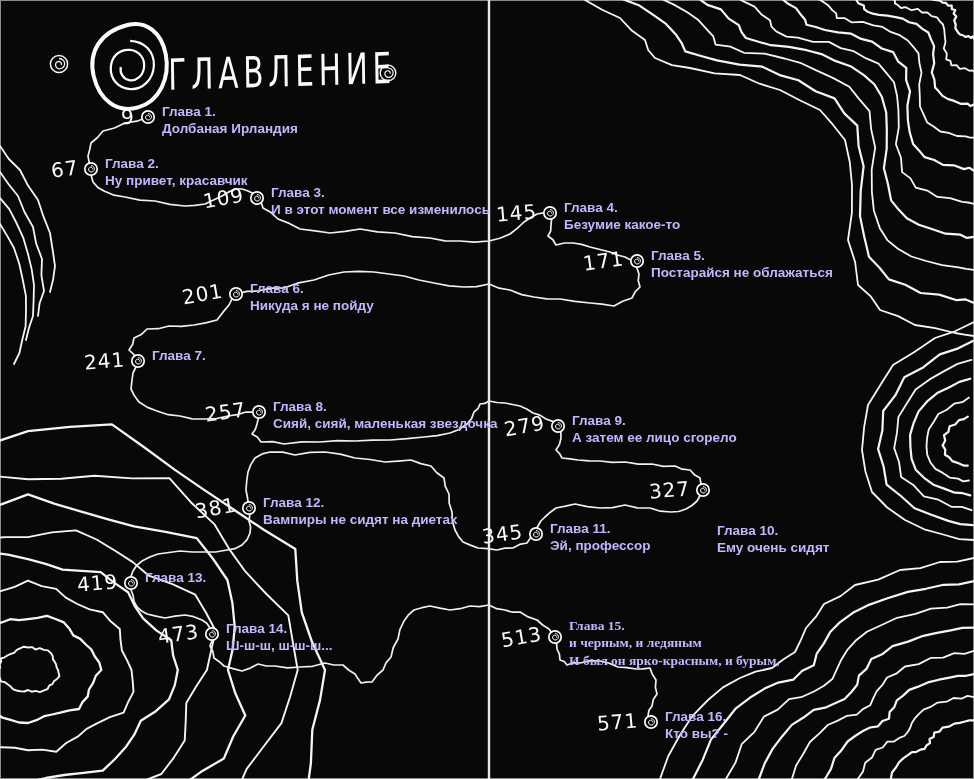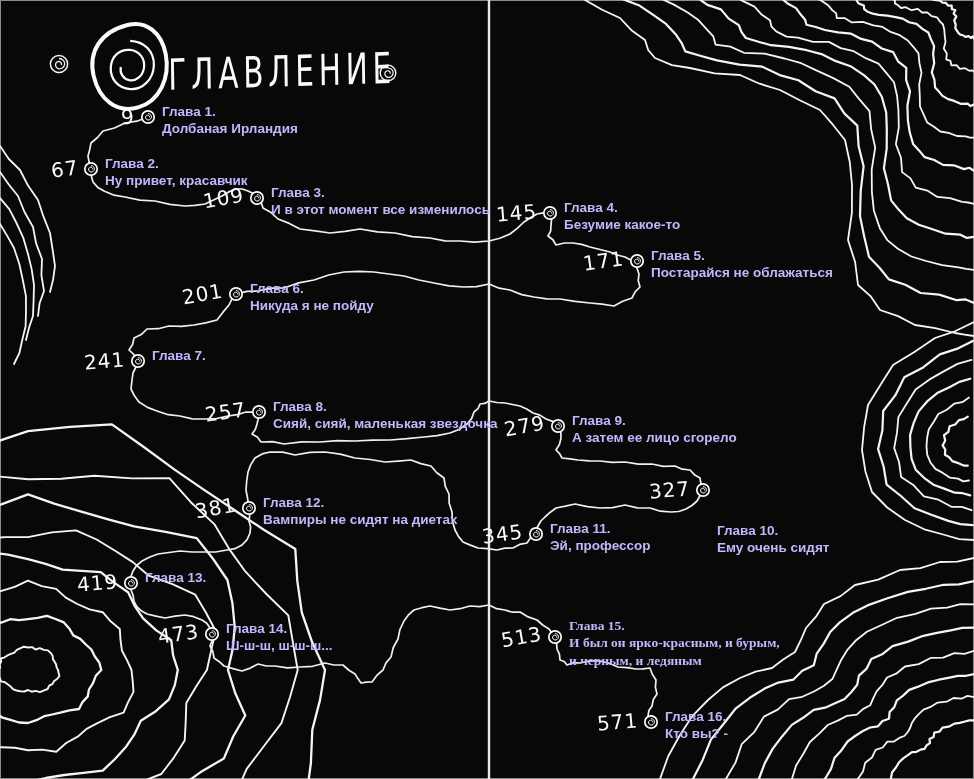--- a/index.html
+++ b/index.html
@@ -308,22 +308,22 @@
   <div class="chapter" style="left: 555px; top: 637px;">
     <span class="pnum" style="transform: rotate(-10deg);">513</span>
     <span class="marker">
       <svg width="16" height="16" viewBox="0 0 16 16">
         <circle cx="8" cy="8" r="6.2" fill="#0a0a0a" stroke="#fdfdfd" stroke-width="1.7"></circle>
         <path d="M8 4.6 C10.2 4.7 11.6 6.3 11.4 8.2 C11.2 10 9.6 11.2 7.9 11 C6.4 10.8 5.4 9.5 5.6 8 C5.8 6.8 6.9 6 8.1 6.2 C9.2 6.4 9.8 7.4 9.6 8.4" fill="none" stroke="#fdfdfd" stroke-width="1"></path>
       </svg>
     </span>
     <div class="ctext" style="top: -20px; font-family: Liberation Serif, serif;">
       <div class="clabel">Глава 15.</div>
-    <div class="ctitle">И был он ярко-красным, и бурым,</div>
-          <div class="ctitle">и черным, и ледяным</div>
+    <div class="ctitle">и черным, и ледяным</div>
+          <div class="ctitle">И был он ярко-красным, и бурым,</div>
         </div>
   </div>
 
   <div class="chapter" style="left: 651px; top: 722px;">
     <span class="pnum" style="transform: rotate(-5deg);">571</span>
     <span class="marker">
       <svg width="16" height="16" viewBox="0 0 16 16">
         <circle cx="8" cy="8" r="6.2" fill="#0a0a0a" stroke="#fdfdfd" stroke-width="1.7"></circle>
         <path d="M8 4.6 C10.2 4.7 11.6 6.3 11.4 8.2 C11.2 10 9.6 11.2 7.9 11 C6.4 10.8 5.4 9.5 5.6 8 C5.8 6.8 6.9 6 8.1 6.2 C9.2 6.4 9.8 7.4 9.6 8.4" fill="none" stroke="#fdfdfd" stroke-width="1"></path>
       </svg>

